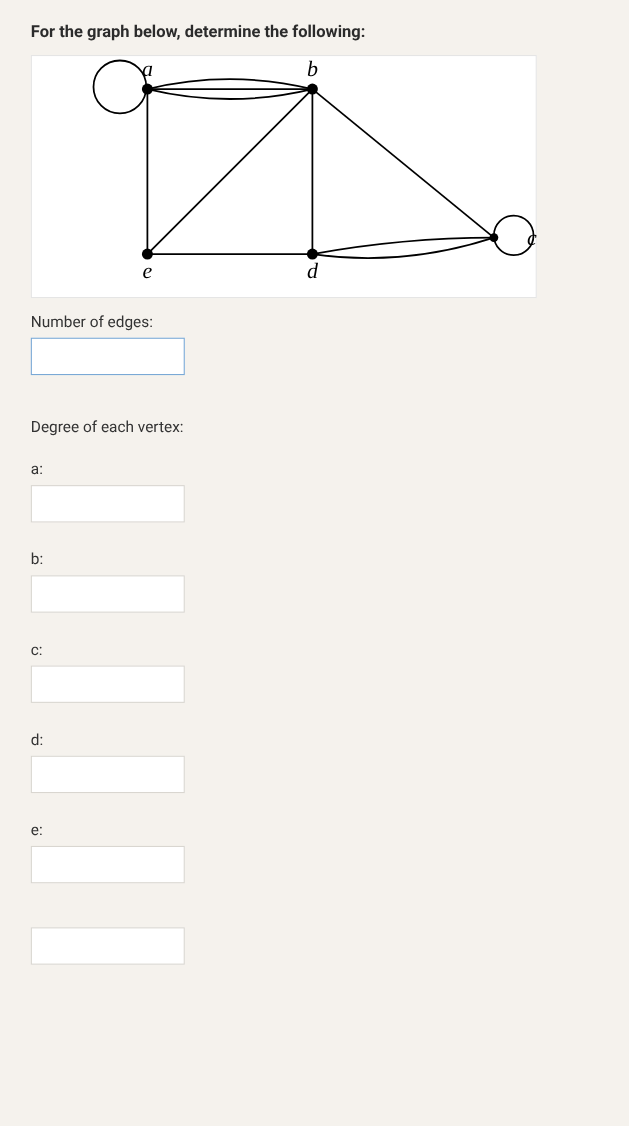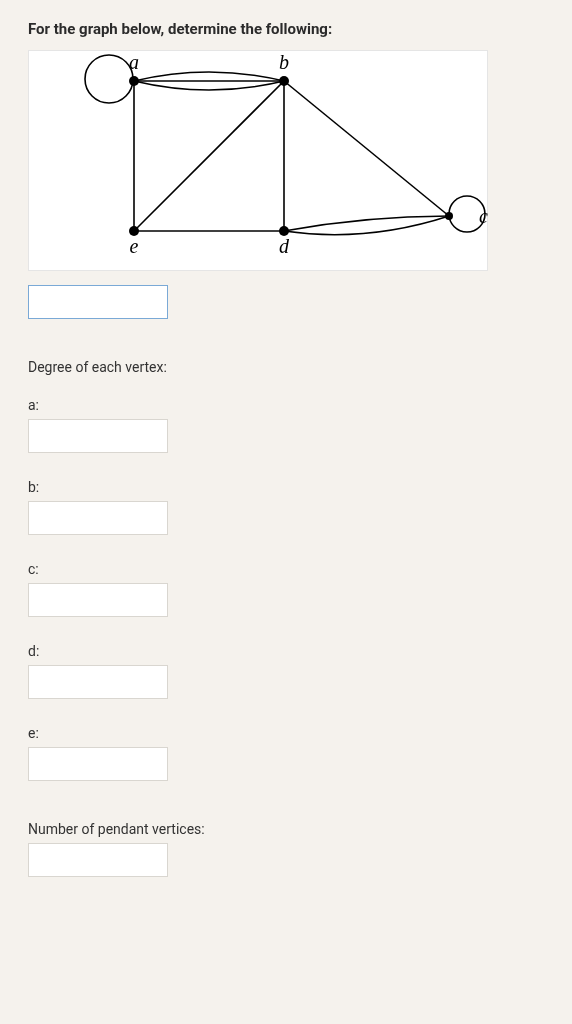--- a/index.html
+++ b/index.html
@@ -96,20 +96,21 @@
 
     <text x="105" y="18" font-family="serif" font-style="italic" font-size="20" text-anchor="middle">a</text>
     <text x="255" y="18" font-family="serif" font-style="italic" font-size="20" text-anchor="middle">b</text>
     <text x="105" y="202" font-family="serif" font-style="italic" font-size="20" text-anchor="middle">e</text>
     <text x="255" y="202" font-family="serif" font-style="italic" font-size="20" text-anchor="middle">d</text>
     <text x="450" y="172" font-family="serif" font-style="italic" font-size="20" text-anchor="start">c</text>
   </svg>
 </div>
 
 <div class="group-gap">
+  <div class="field-label">Number of edges:</div>
   <input type="text" class="input-box focused" style="">
 </div>
 
 <div class="sub-gap">
   <div class="field-label">Degree of each vertex:</div>
 </div>
 
 <div class="vertex-block">
   <div class="vertex-label">a:</div>
   <input type="text" class="input-box" style="">
@@ -129,15 +130,14 @@
   <div class="vertex-label">d:</div>
   <input type="text" class="input-box" style="">
 </div>
 
 <div class="group-gap">
   <div class="vertex-label">e:</div>
   <input type="text" class="input-box" style="">
 </div>
 
 <div>
-  <div class="field-label">Number of pendant vertices:</div>
   <input type="text" class="input-box" style="">
 </div>
 
 </body></html>

